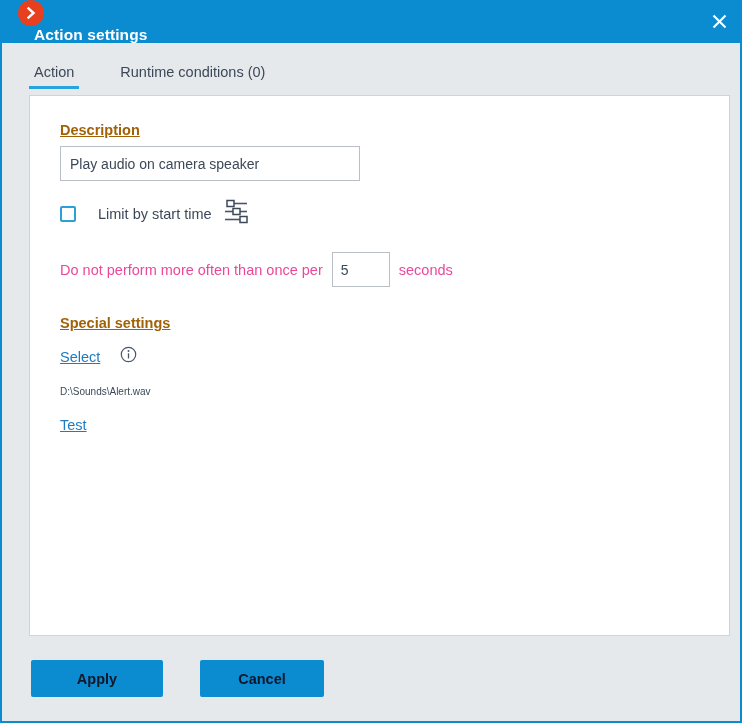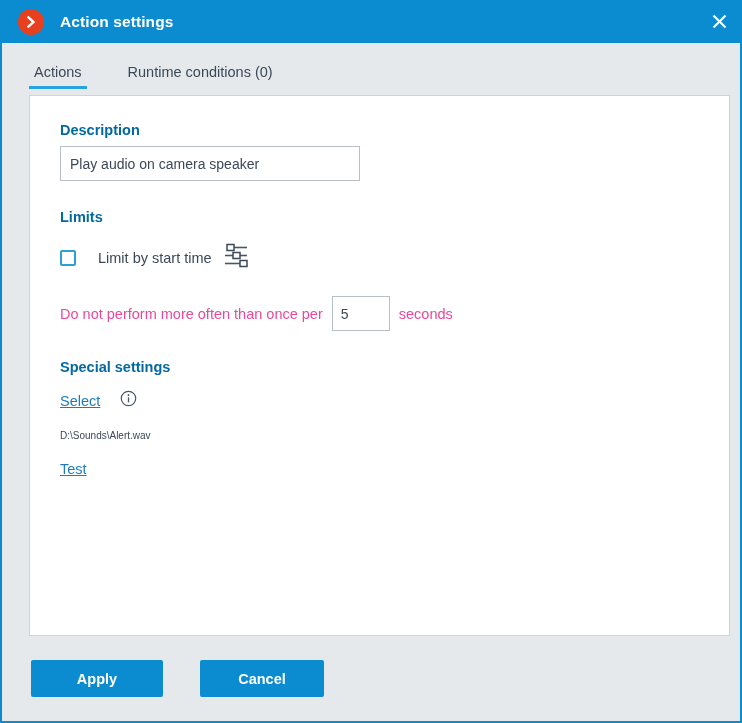--- a/index.html
+++ b/index.html
@@ -28,24 +28,25 @@
     display: flex;
     flex-direction: column;
   }
 
   
   .titlebar {
     height: 43px;
     min-height: 43px;
     background: #0b8bd0;
     display: flex;
-    align-items: center;
+    align-items: flex-start;
     padding: 0 0 0 18px;
     position: relative;
     margin: 0 -2px 0 -2px;
+    flex-direction: column;
   }
   .app-icon {
     width: 26px;
     height: 26px;
     border-radius: 50%;
     background: #e8401f;
     display: flex;
     align-items: center;
     justify-content: center;
     flex: 0 0 auto;
@@ -111,22 +112,23 @@
     border: 1px solid #cfd4da;
     width: 701px;
     height: 541px;
     box-sizing: border-box;
     padding: 26px 30px 0 30px;
   }
 
   .section-title {
     font-size: 14.5px;
     font-weight: bold;
-    color: #0369a1;
+    color: #a16207;
     margin: 0;
+    text-decoration: underline;
   }
 
   .desc-input {
     margin-top: 8px;
     width: 300px;
     height: 35px;
     box-sizing: border-box;
     border: 1px solid #b9bfc7;
     background: #ffffff;
     font-family: "Liberation Sans", sans-serif;
@@ -223,21 +225,21 @@
     height: 85px;
     min-height: 85px;
     display: flex;
     align-items: center;
     padding-left: 29px;
     background: #e6e9ec;
   }
   .btn {
     height: 37px;
     background: #0b8bd0;
-    color: #ffffff;
+    color: #0f172a;
     font-family: "Liberation Sans", sans-serif;
     font-size: 14.5px;
     font-weight: bold;
     border: none;
     border-radius: 2px;
     cursor: pointer;
     padding: 4px;
   }
   .btn-apply { width: 132px; }
   .btn-cancel { width: 124px; margin-left: 37px; }
@@ -257,34 +259,33 @@
     <div class="close-btn">
       <svg width="15" height="15" viewBox="0 0 15 15" aria-hidden="true">
         <line x1="1.5" y1="1.5" x2="13.5" y2="13.5" stroke="#ffffff" stroke-width="2.1"></line>
         <line x1="13.5" y1="1.5" x2="1.5" y2="13.5" stroke="#ffffff" stroke-width="2.1"></line>
       </svg>
     </div>
   </div>
 
   <div class="tabbar">
     <div class="tab active">
-      <span>Actions</span>
+      <span>Action</span>
     </div>
     <div class="tab">
       <span>Runtime conditions (0)</span>
     </div>
   </div>
 
   <div class="panel-wrap">
     <div class="panel">
 
       <div class="section-title">Description</div>
       <input class="desc-input" type="text" value="Play audio on camera speaker" style="">
 
-      <div class="section-title limits-title">Limits</div>
 
       <div class="limit-row">
         <div class="checkbox"></div>
         <div class="limit-label">Limit by start time</div>
         <span class="sliders-icon">
           <svg width="26" height="25" viewBox="0 0 26 25" aria-hidden="true">
             <line x1="5" y1="4.5" x2="23" y2="4.5" stroke="#4a5568" stroke-width="1.6"></line>
             <rect x="3" y="1.5" width="7" height="6" fill="#ffffff" stroke="#3c4858" stroke-width="1.5"></rect>
             <line x1="1" y1="12.5" x2="23" y2="12.5" stroke="#4a5568" stroke-width="1.6"></line>
             <rect x="9" y="9.5" width="7" height="6" fill="#ffffff" stroke="#3c4858" stroke-width="1.5"></rect>

